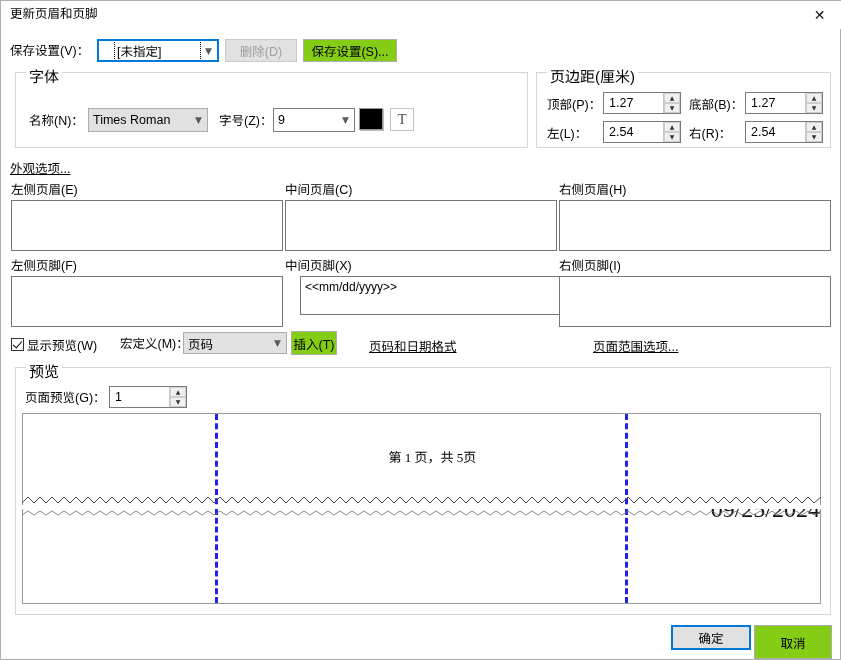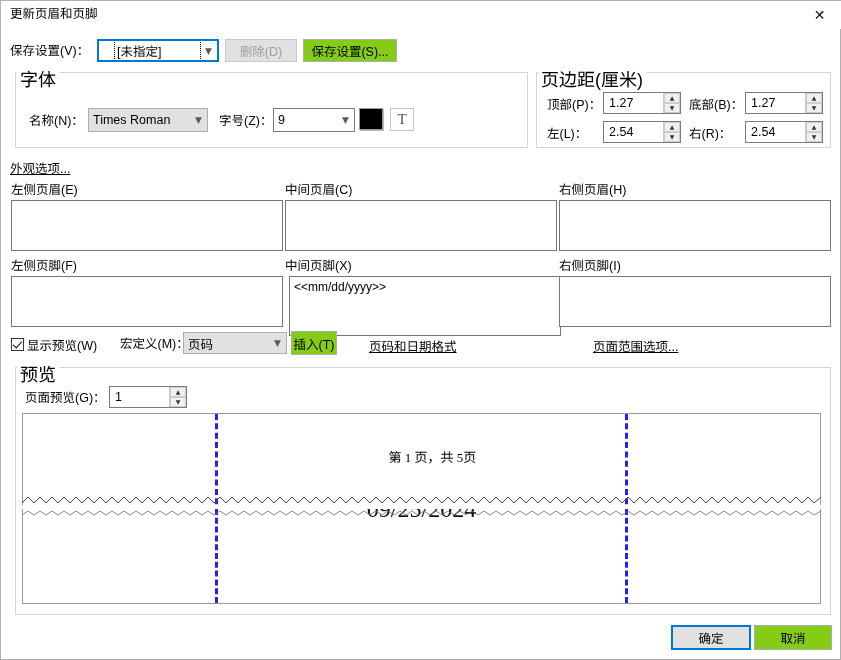--- a/index.html
+++ b/index.html
@@ -124,24 +124,24 @@
     font-family: "DejaVu Sans", sans-serif;
     cursor: default;
   }
 
   .group {
     position: absolute;
     border: 1px solid #d6d6d6;
   }
   .group-title {
     position: absolute;
-    top: -8px; left: 1px;
+    top: -8px; left: 10px;
     background: #ffffff;
     padding: 0 3px;
-    font-size: 18px;
+    font-size: 15px;
     white-space: nowrap;
   }
 
   .memo {
     position: absolute;
     background: #ffffff;
     border: 1px solid #767676;
     font-size: 12px;
     padding: 3px 4px;
     overflow: hidden;
@@ -297,21 +297,21 @@
   <div class="lbl" style="left:284px; top:181px;">中间页眉(C)</div>
   <div class="memo" style="left:284px; top:199px; width:272px; height:51px;"></div>
 
   <div class="lbl" style="left:558px; top:181px;">右侧页眉(H)</div>
   <div class="memo" style="left:558px; top:199px; width:272px; height:51px;"></div>
 
   <div class="lbl" style="left:10px; top:257px;">左侧页脚(F)</div>
   <div class="memo" style="left:10px; top:275px; width:272px; height:51px;"></div>
 
   <div class="lbl" style="left:284px; top:257px;">中间页脚(X)</div>
-  <div class="memo" style="left:288px; top:275px; width:272px; height:60px;">&lt;&lt;mm/dd/yyyy&gt;&gt;</div>
+  <div class="memo" style="left:299px; top:275px; width:272px; height:39px;">&lt;&lt;mm/dd/yyyy&gt;&gt;</div>
 
   <div class="lbl" style="left:558px; top:257px;">右侧页脚(I)</div>
   <div class="memo" style="left:558px; top:275px; width:272px; height:51px;"></div>
 
   <div class="chk-wrap" style="left:10px; top:334px;">
     <span class="chk-box checked"></span>
     <span>显示预览(W)</span>
   </div>
   <div class="lbl" style="left:119px; top:335px;">宏定义(M)：</div>
   <div class="combo grey" style="left:182px; top:331px; width:104px; height:22px;">
@@ -343,24 +343,24 @@
 
     <svg class="zig" style="bottom:0; height:9px;" viewBox="0 0 799 9" preserveAspectRatio="none">
       <path d="M0,7 L6,1 L12,7 L18,1 L24,7 L30,1 L36,7 L42,1 L48,7 L54,1 L60,7 L66,1 L72,7 L78,1 L84,7 L90,1 L96,7 L102,1 L108,7 L114,1 L120,7 L126,1 L132,7 L138,1 L144,7 L150,1 L156,7 L162,1 L168,7 L174,1 L180,7 L186,1 L192,7 L198,1 L204,7 L210,1 L216,7 L222,1 L228,7 L234,1 L240,7 L246,1 L252,7 L258,1 L264,7 L270,1 L276,7 L282,1 L288,7 L294,1 L300,7 L306,1 L312,7 L318,1 L324,7 L330,1 L336,7 L342,1 L348,7 L354,1 L360,7 L366,1 L372,7 L378,1 L384,7 L390,1 L396,7 L402,1 L408,7 L414,1 L420,7 L426,1 L432,7 L438,1 L444,7 L450,1 L456,7 L462,1 L468,7 L474,1 L480,7 L486,1 L492,7 L498,1 L504,7 L510,1 L516,7 L522,1 L528,7 L534,1 L540,7 L546,1 L552,7 L558,1 L564,7 L570,1 L576,7 L582,1 L588,7 L594,1 L600,7 L606,1 L612,7 L618,1 L624,7 L630,1 L636,7 L642,1 L648,7 L654,1 L660,7 L666,1 L672,7 L678,1 L684,7 L690,1 L696,7 L702,1 L708,7 L714,1 L720,7 L726,1 L732,7 L738,1 L744,7 L750,1 L756,7 L762,1 L768,7 L774,1 L780,7 L786,1 L792,7 L799,1" fill="none" stroke="#4a4a4a" stroke-width="1"></path>
     </svg>
   </div>
 
   <div class="clip-box" style="left:21px; top:508px; width:799px; height:95px;">
     <div class="pg" style="left:0; top:-15px; width:799px; height:110px; border-top:none;">
       <div class="marginline" style="left:192px; top:15px;"></div>
       <div class="marginline" style="left:602px; top:15px;"></div>
-      <div class="pgtext" style="top:2px; left:0; font-size:24px; color:#111;">09/25/2024</div>
+      <div class="pgtext" style="top:2px; left:0; font-size:24px; color:#111;text-align:right;">09/25/2024</div>
     </div>
 
     <svg class="zig" style="top:0; height:8px;" viewBox="0 0 799 8" preserveAspectRatio="none">
       <path d="M0,6 L6,2 L12,6 L18,2 L24,6 L30,2 L36,6 L42,2 L48,6 L54,2 L60,6 L66,2 L72,6 L78,2 L84,6 L90,2 L96,6 L102,2 L108,6 L114,2 L120,6 L126,2 L132,6 L138,2 L144,6 L150,2 L156,6 L162,2 L168,6 L174,2 L180,6 L186,2 L192,6 L198,2 L204,6 L210,2 L216,6 L222,2 L228,6 L234,2 L240,6 L246,2 L252,6 L258,2 L264,6 L270,2 L276,6 L282,2 L288,6 L294,2 L300,6 L306,2 L312,6 L318,2 L324,6 L330,2 L336,6 L342,2 L348,6 L354,2 L360,6 L366,2 L372,6 L378,2 L384,6 L390,2 L396,6 L402,2 L408,6 L414,2 L420,6 L426,2 L432,6 L438,2 L444,6 L450,2 L456,6 L462,2 L468,6 L474,2 L480,6 L486,2 L492,6 L498,2 L504,6 L510,2 L516,6 L522,2 L528,6 L534,2 L540,6 L546,2 L552,6 L558,2 L564,6 L570,2 L576,6 L582,2 L588,6 L594,2 L600,6 L606,2 L612,6 L618,2 L624,6 L630,2 L636,6 L642,2 L648,6 L654,2 L660,6 L666,2 L672,6 L678,2 L684,6 L690,2 L696,6 L702,2 L708,6 L714,2 L720,6 L726,2 L732,6 L738,2 L744,6 L750,2 L756,6 L762,2 L768,6 L774,2 L780,6 L786,2 L792,6 L799,2" fill="none" stroke="#6b6b6b" stroke-width="0.8"></path>
     </svg>
   </div>
 
   <div class="btn default" style="left:670px; top:624px; width:80px; height:25px;">确定</div>
-  <div class="btn" style="left:753px; top:624px; width:78px; height:25px;">取消</div>
+  <div class="btn" style="left:753px; top:624px; width:78px; height:34px;">取消</div>
 
 </div>
 
 </body></html>

